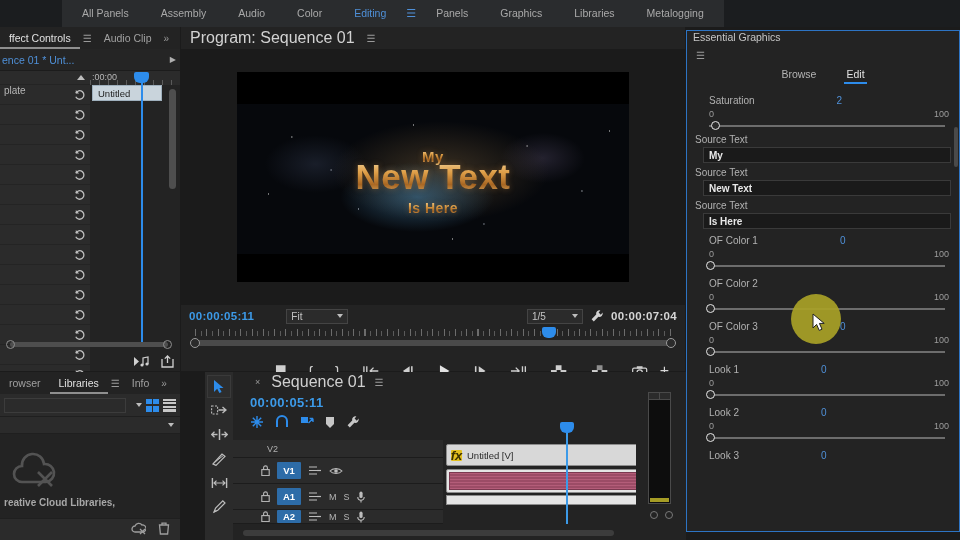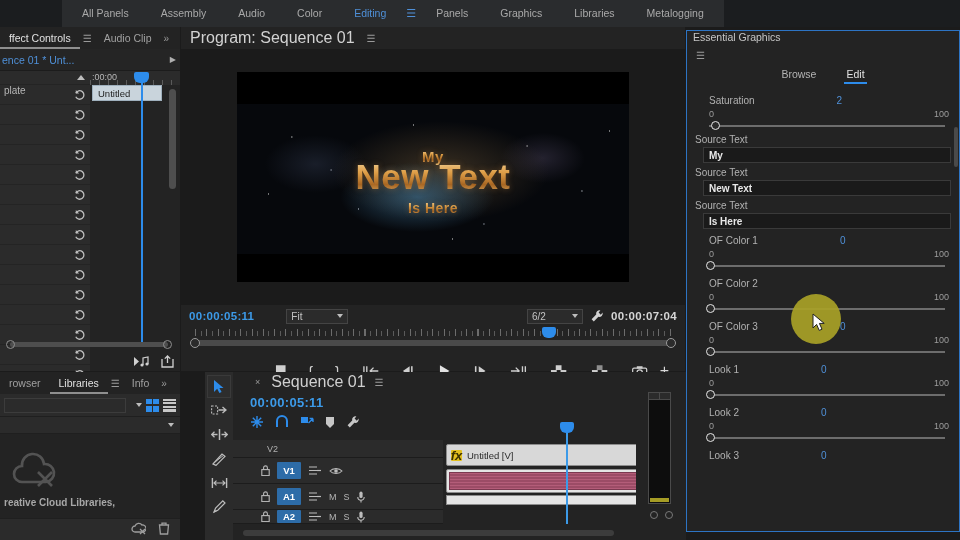--- a/index.html
+++ b/index.html
@@ -441,21 +441,21 @@
     </div>
 
     <div class="mon-bar1">
       <span class="tc-blue">00:00:05:11</span>
       <span class="sel" style="width:62px;margin-left:32px">
         <span>Fit</span>
         <span class="caret-dn"></span>
       </span>
       <span style="flex:1"></span>
       <span class="sel" style="width:56px">
-        <span>6/2</span>
+        <span>1/5</span>
         <span class="caret-dn"></span>
       </span>
       <svg width="14" height="14" viewBox="0 0 14 14" style="margin:0 7px">
         <path d="M10.4 1.4a3.4 3.4 0 0 0-4.2 4.2L1.6 10.2l2.2 2.2 4.6-4.6a3.4 3.4 0 0 0 4.2-4.2L10.8 5.8 8.6 3.6z" fill="#d2d2d2"></path>
       </svg>
       <span class="tc-white">00:00:07:04</span>
     </div>
 
     <div class="mon-scrub">
       <div class="scrub-ticks minor"></div>

